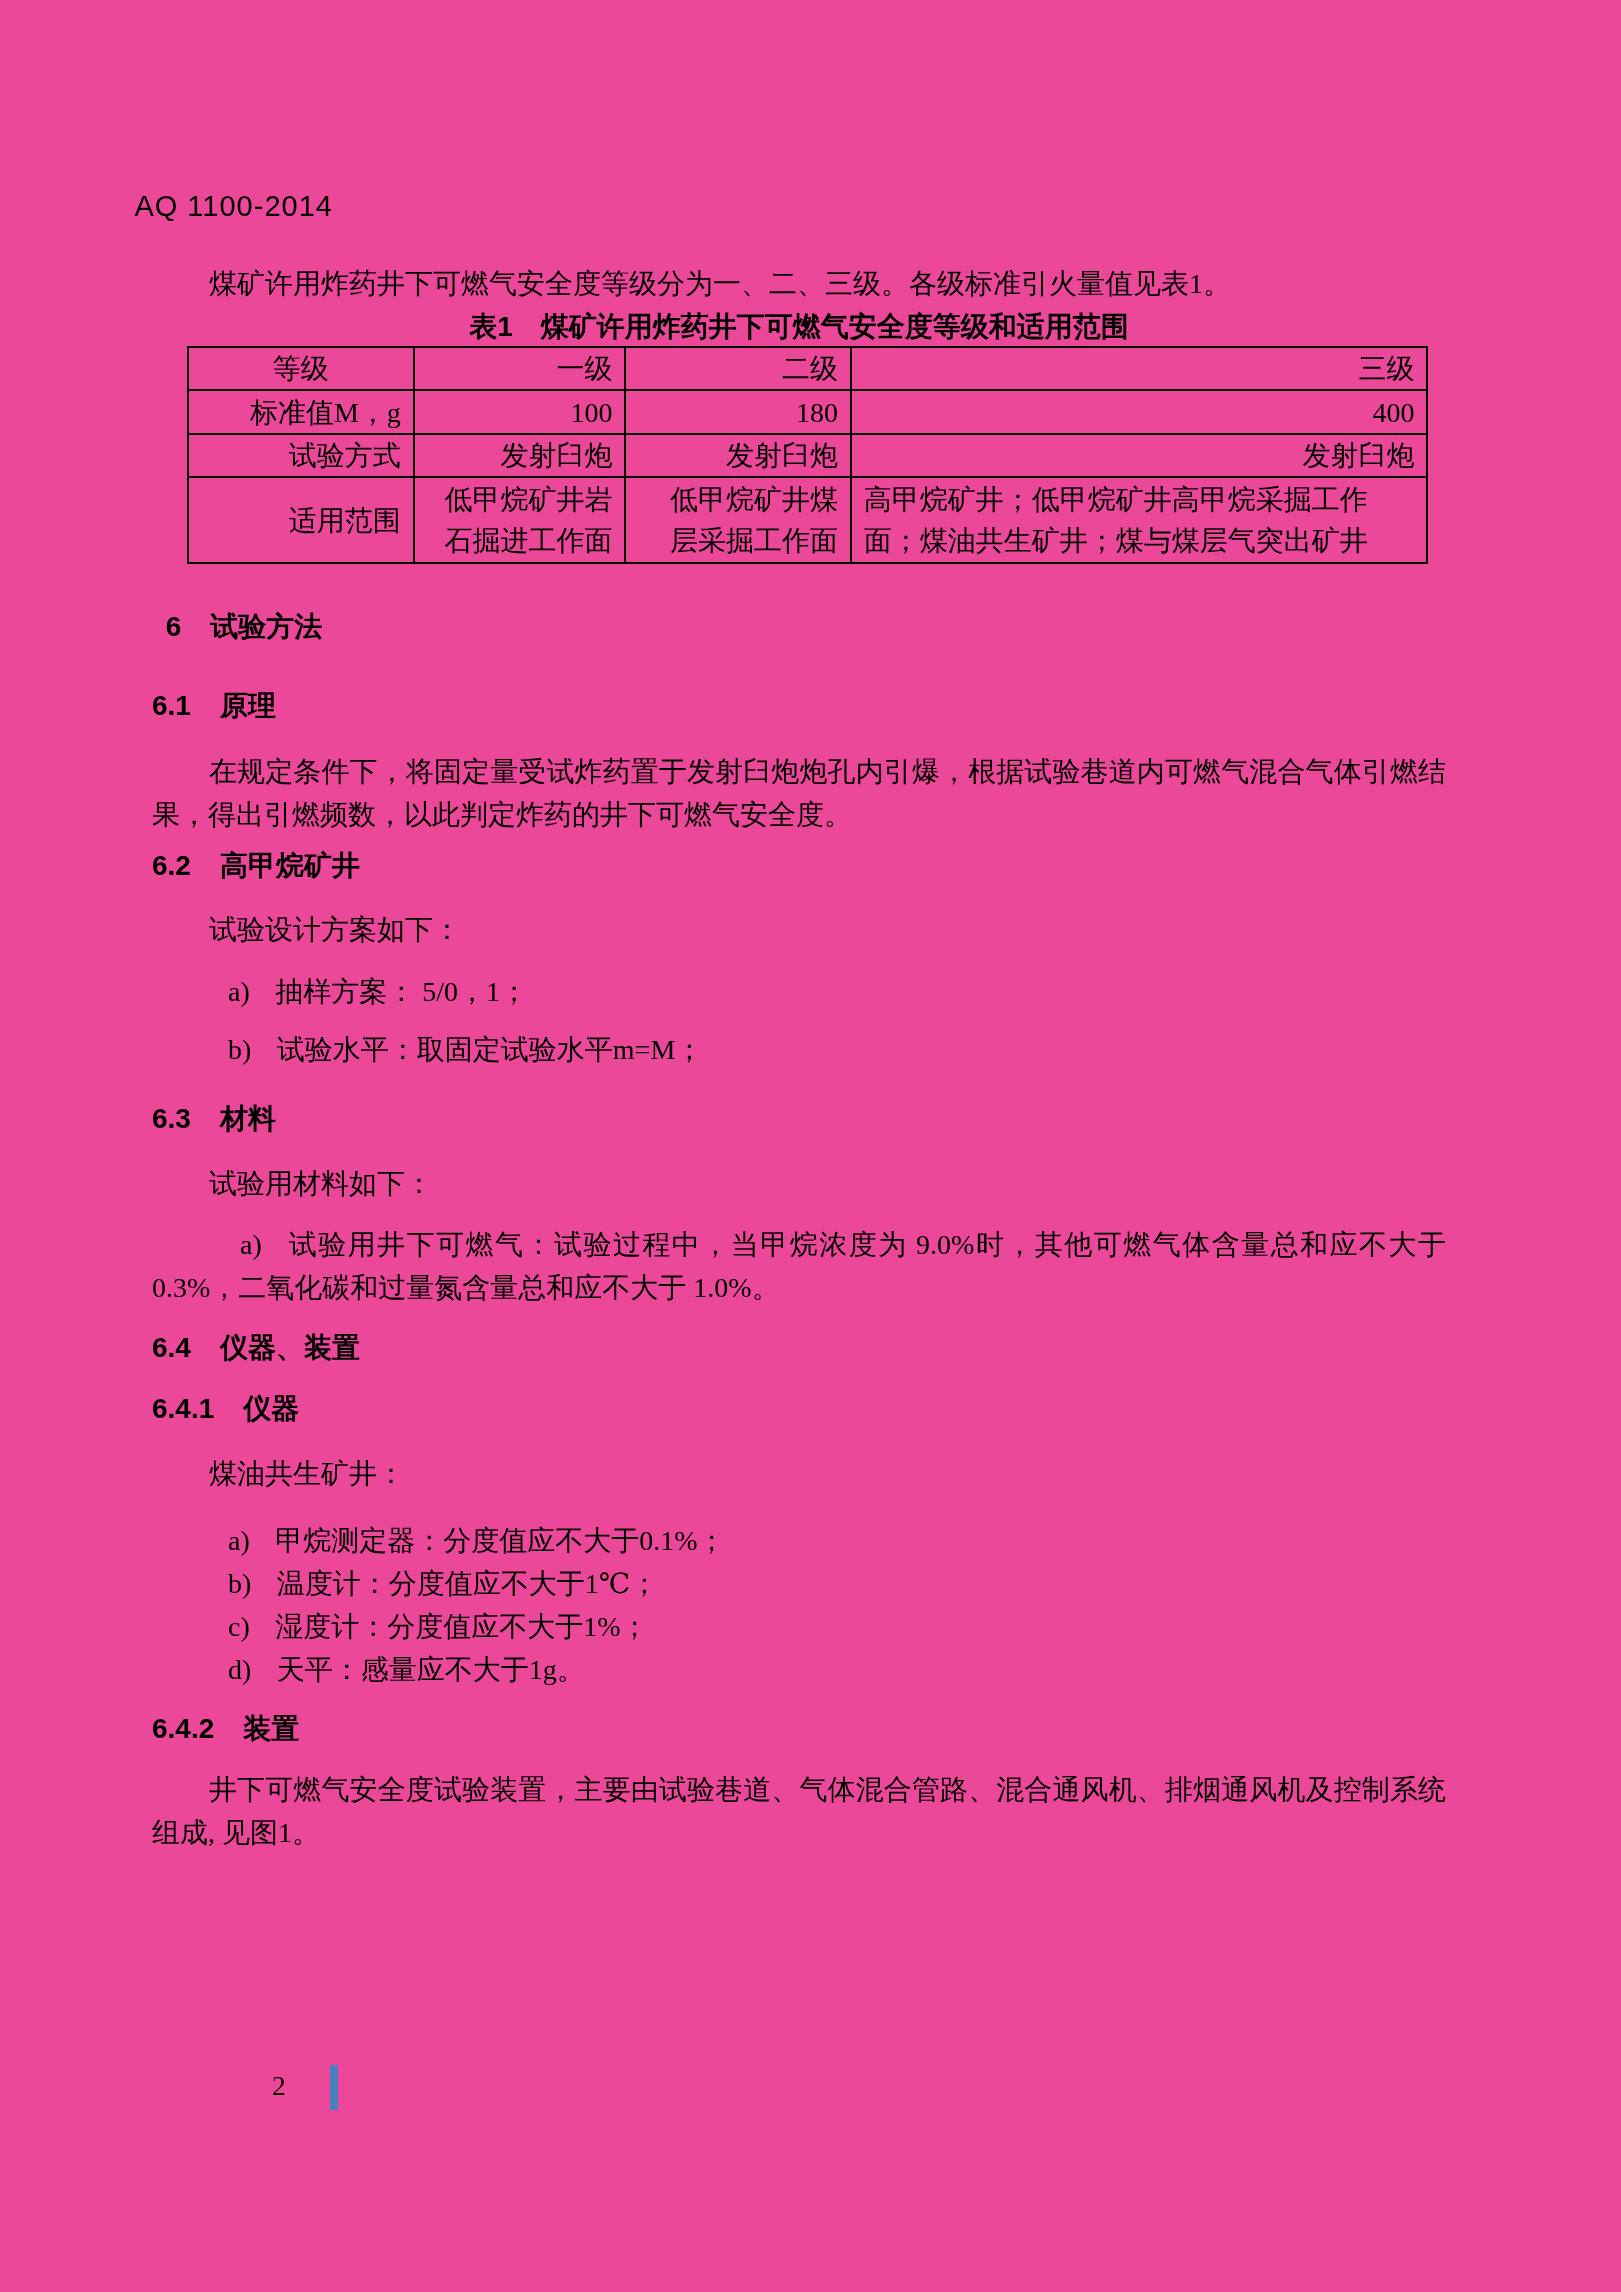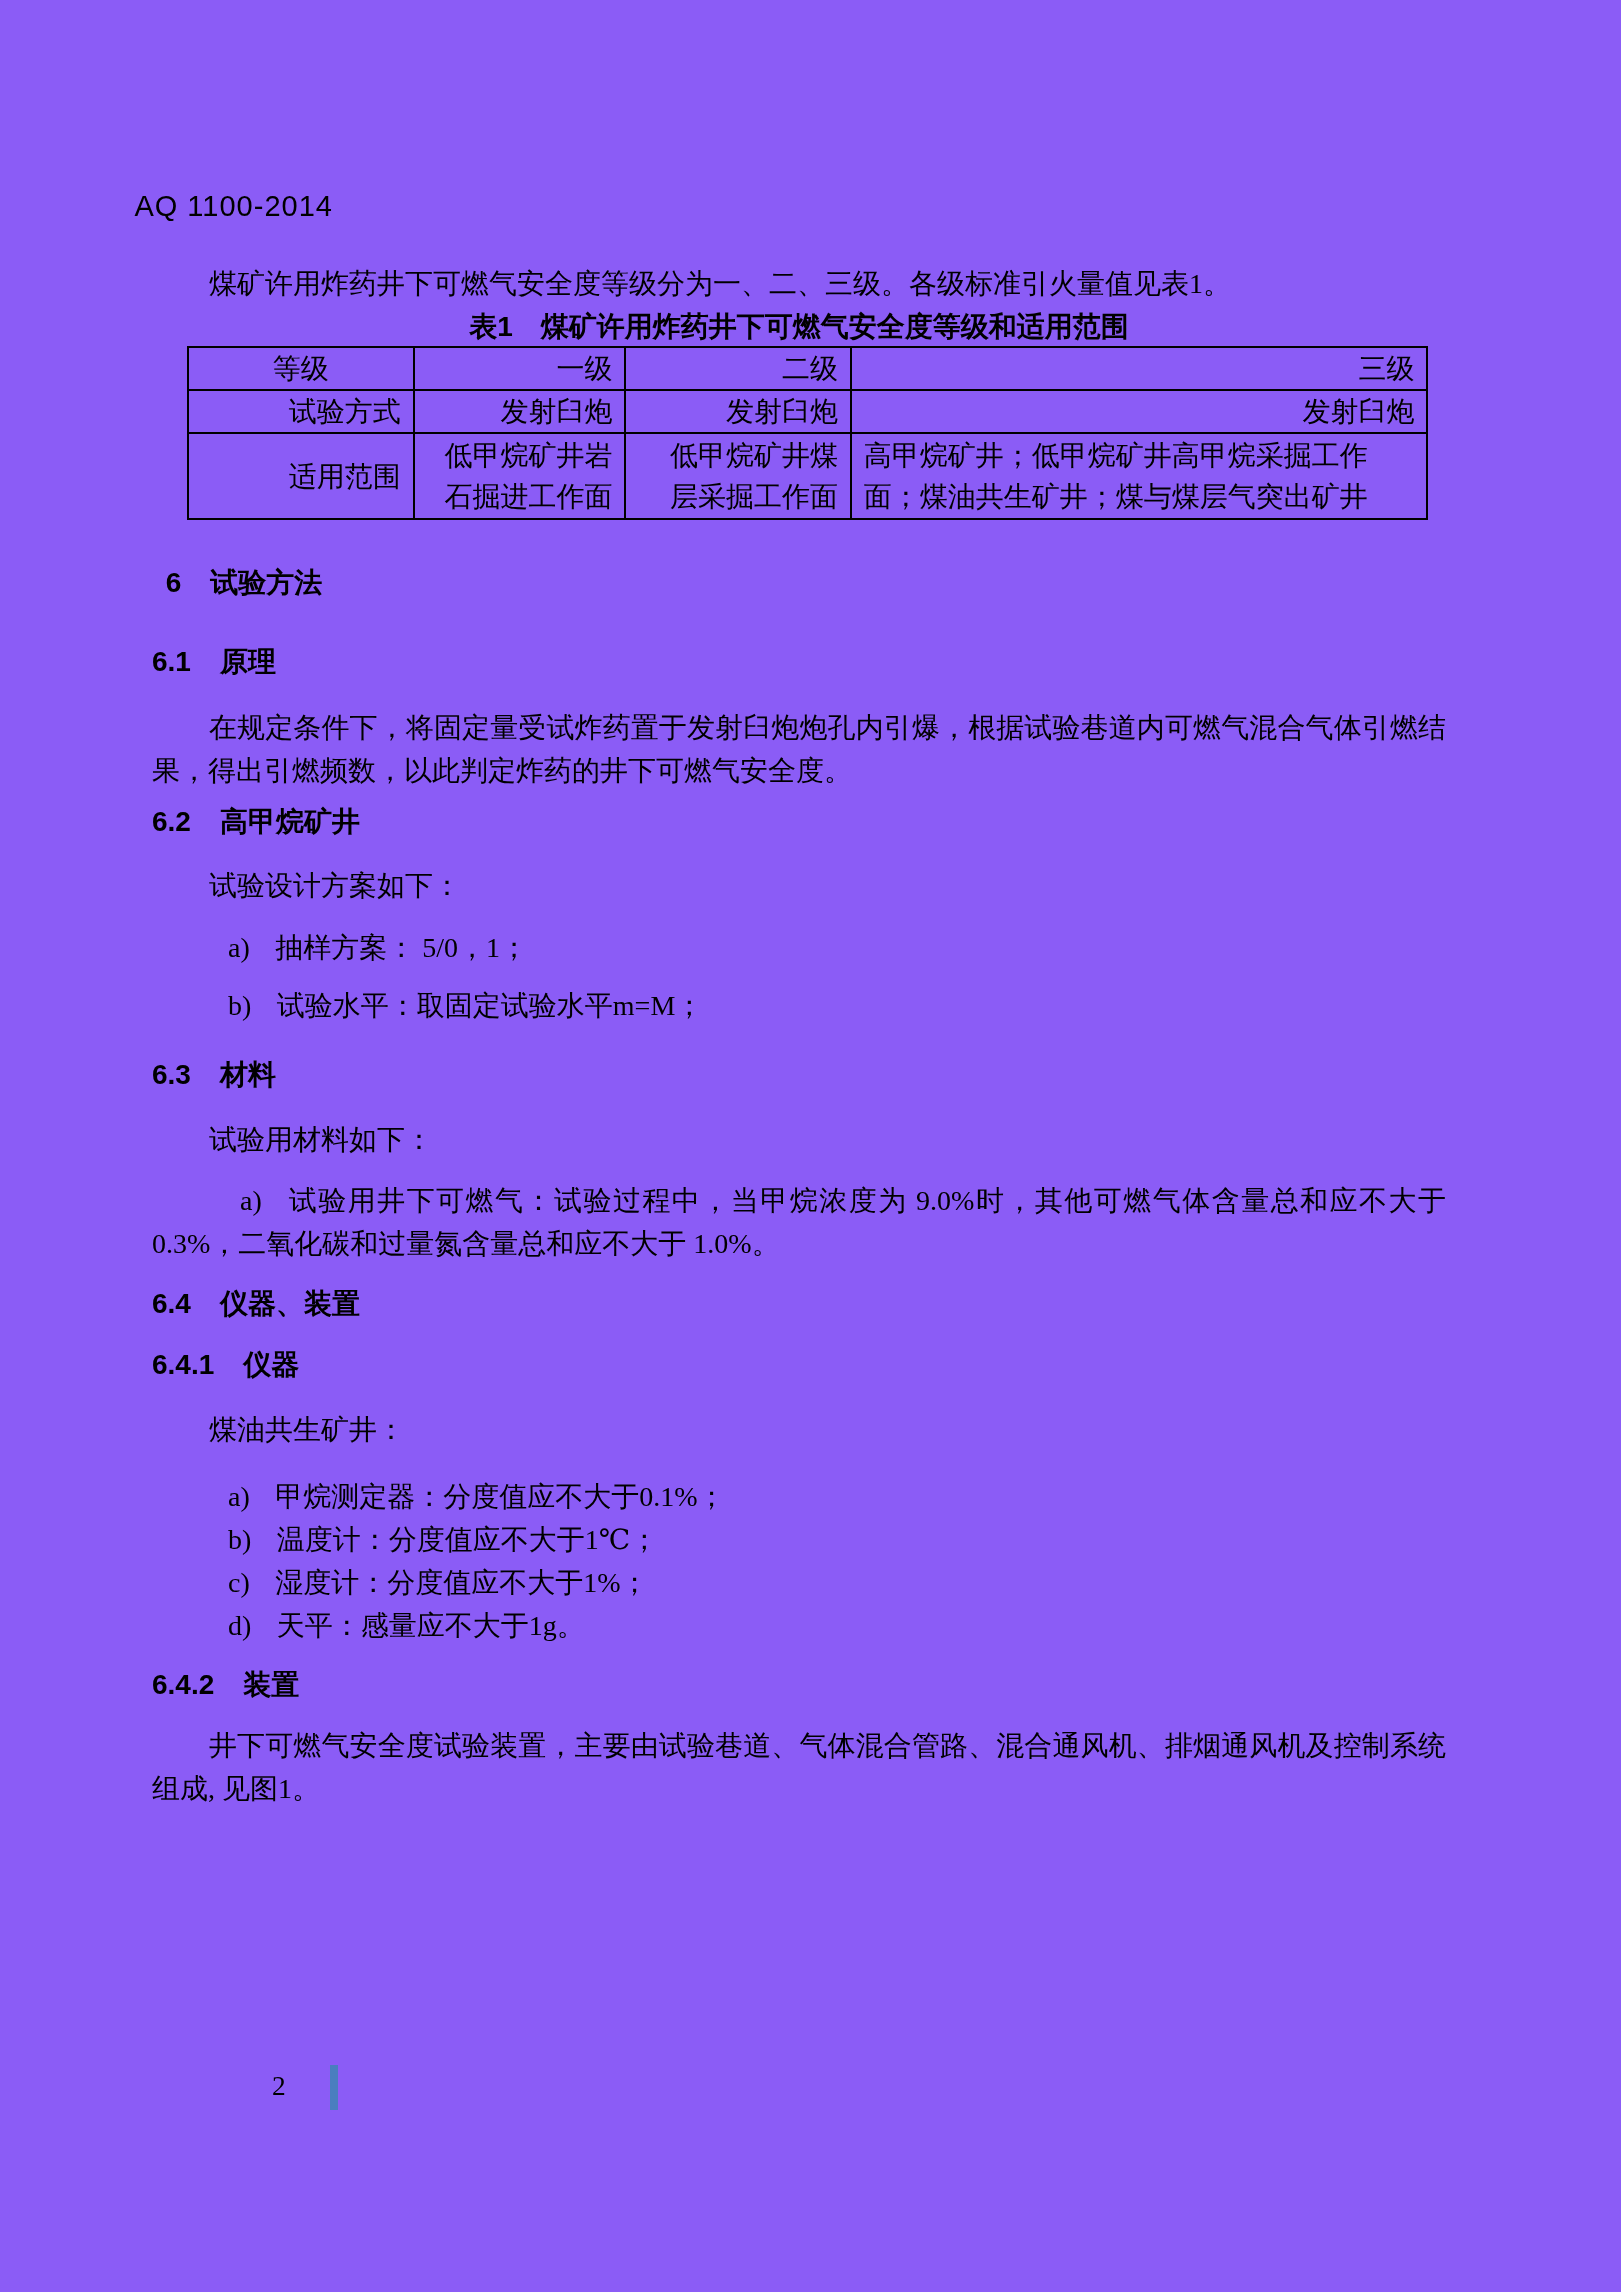--- a/index.html
+++ b/index.html
@@ -1,19 +1,19 @@
 <!DOCTYPE html>
 <html><head>
 <meta charset="utf-8">
 <style>
   html,body{margin:0;padding:0;background:#ffffff;}
   .page{
     position:relative;
     width:1621px;height:2293px;
-    background:#8b5cf6;color:#000;
+    background:#ec4899;color:#000;
     font-family:"Liberation Serif","DejaVu Serif",serif;
     font-size:28px;line-height:43px;
     box-sizing:border-box;
     padding:192px 175px 0 152px;
     overflow:hidden;
   }
   .doc-code{
     margin:0 0 0 -17.6px;
     font-family:"Liberation Sans","DejaVu Sans",sans-serif;
     font-size:29px;line-height:29px;font-weight:500;letter-spacing:1px;
@@ -84,20 +84,26 @@
 
   <p class="tbl-caption">表1　煤矿许用炸药井下可燃气安全度等级和适用范围</p>
 
   <table class="grade">
     <tbody>
       <tr class="r1">
         <td class="c1">等级</td>
         <td class="c2">一级</td>
         <td class="c3">二级</td>
         <td class="c4">三级</td>
+      </tr>
+      <tr class="r2">
+        <td class="c1">标准值M，g</td>
+        <td class="c2">100</td>
+        <td class="c3">180</td>
+        <td class="c4">400</td>
       </tr>
       <tr class="r3">
         <td class="c1">试验方式</td>
         <td class="c2">发射臼炮</td>
         <td class="c3">发射臼炮</td>
         <td class="c4">发射臼炮</td>
       </tr>
       <tr class="r4">
         <td class="c1">适用范围</td>
         <td class="c2 wrap">低甲烷矿井岩

